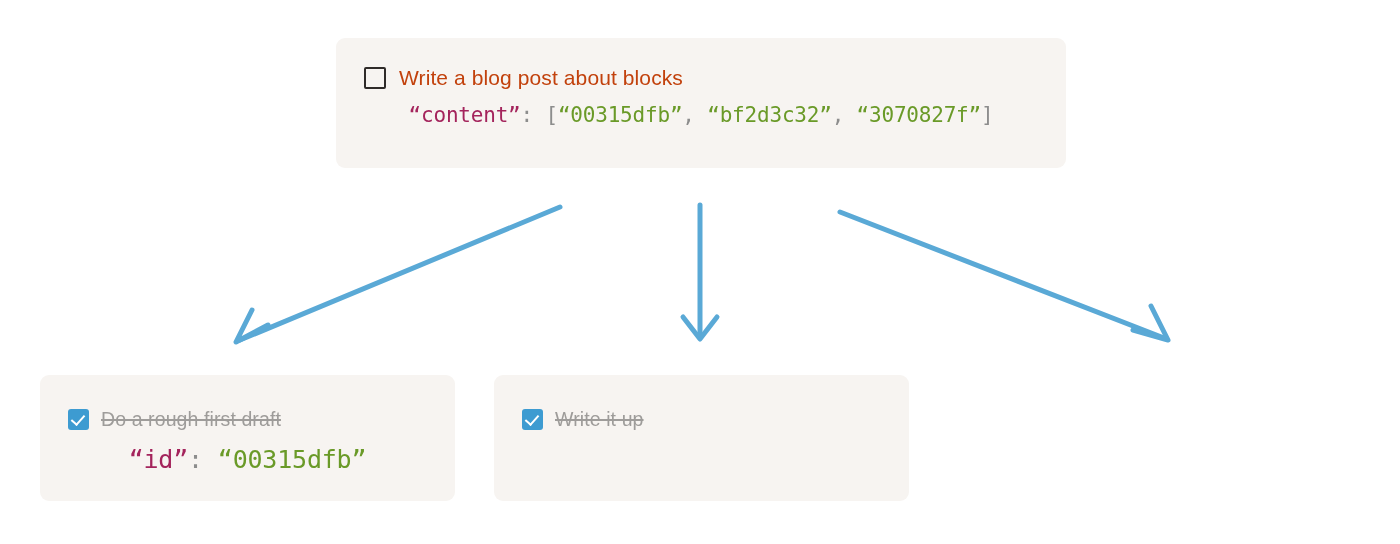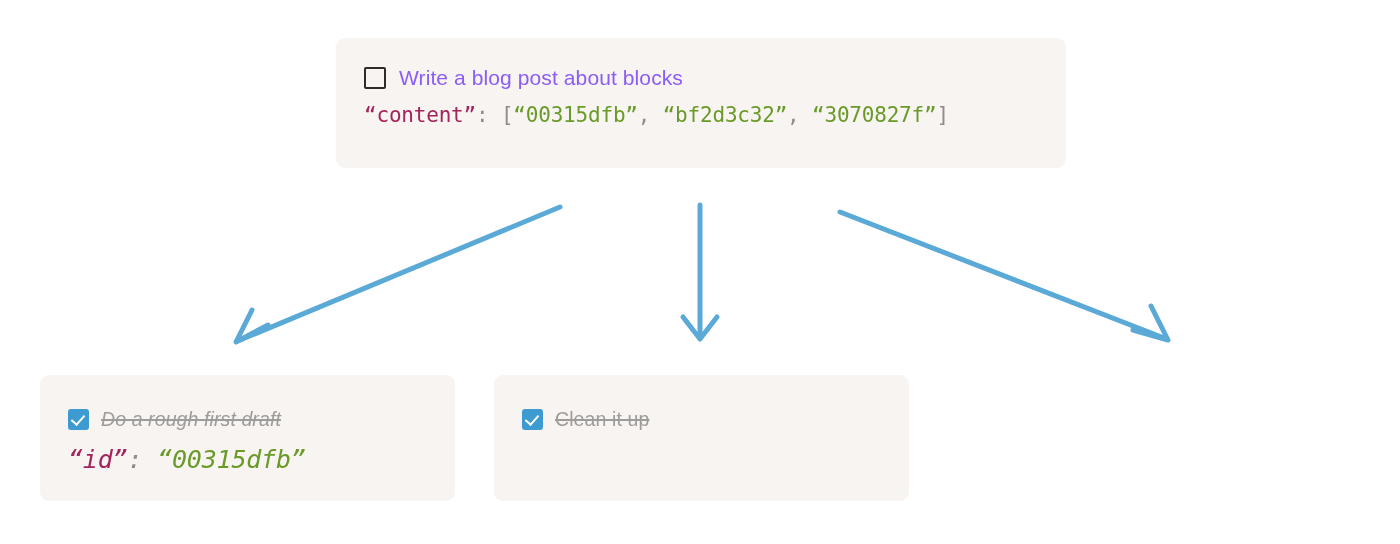--- a/index.html
+++ b/index.html
@@ -35,21 +35,21 @@
     top: 38px;
     width: 730px;
     height: 130px;
     padding: 26px 28px 0 28px;
   }
   .card-child {
     top: 375px;
     height: 126px;
     padding: 30px 28px 0 28px;
   }
-  .card-child-1 { left: 40px;  width: 415px; font-style: italic; }
+  .card-child-1 { left: 40px;  width: 415px; }
   .card-child-2 { left: 494px; width: 415px; }
   .card-child-3 { left: 947px; width: 419px; }
 
   
   .todo-row {
     display: flex;
     align-items: center;
     gap: 13px;
     height: 28px;
   }
@@ -79,38 +79,39 @@
     top: 3px;
     width: 6px;
     height: 11px;
     border: solid #ffffff;
     border-width: 0 2.6px 2.6px 0;
     transform: rotate(42deg);
   }
 
   .todo-label {
     font-size: 21px;
-    color: #8b5cf6;
+    color: #c2410c;
     letter-spacing: 0.1px;
     white-space: nowrap;
   }
   .card-child .todo-label { font-size: 19.5px; }
   .todo-label.done {
     color: #9e9c9a;
     text-decoration: line-through;
     text-decoration-thickness: 1.6px;
   }
 
   
   .code-line {
     font-family: "DejaVu Sans Mono", monospace;
     font-size: 21px;
     white-space: nowrap;
     margin-top: 11px;
     letter-spacing: -0.2px;
+    text-align: center;
   }
   .card-child .code-line {
     font-size: 25px;
     margin-top: 12px;
   }
   .tok-key   { color: #a4245c; }
   .tok-str   { color: #6a9a28; }
   .tok-punct { color: #8d8d8d; }
 
   
@@ -160,18 +161,18 @@
       <span class="todo-label done">Do a rough first draft</span>
     </div>
     <div class="code-line">
       <span class="tok-key">“id”</span><span class="tok-punct">:</span><span class="tok-punct">  </span><span class="tok-str">“00315dfb”</span>
     </div>
   </div>
 
   <div class="card card-child card-child-2">
     <div class="todo-row">
       <span class="checkbox checked"></span>
-      <span class="todo-label done">Clean it up</span>
+      <span class="todo-label done">Write it up</span>
     </div>
   </div>
 
 
 </div>
 
 </body></html>

